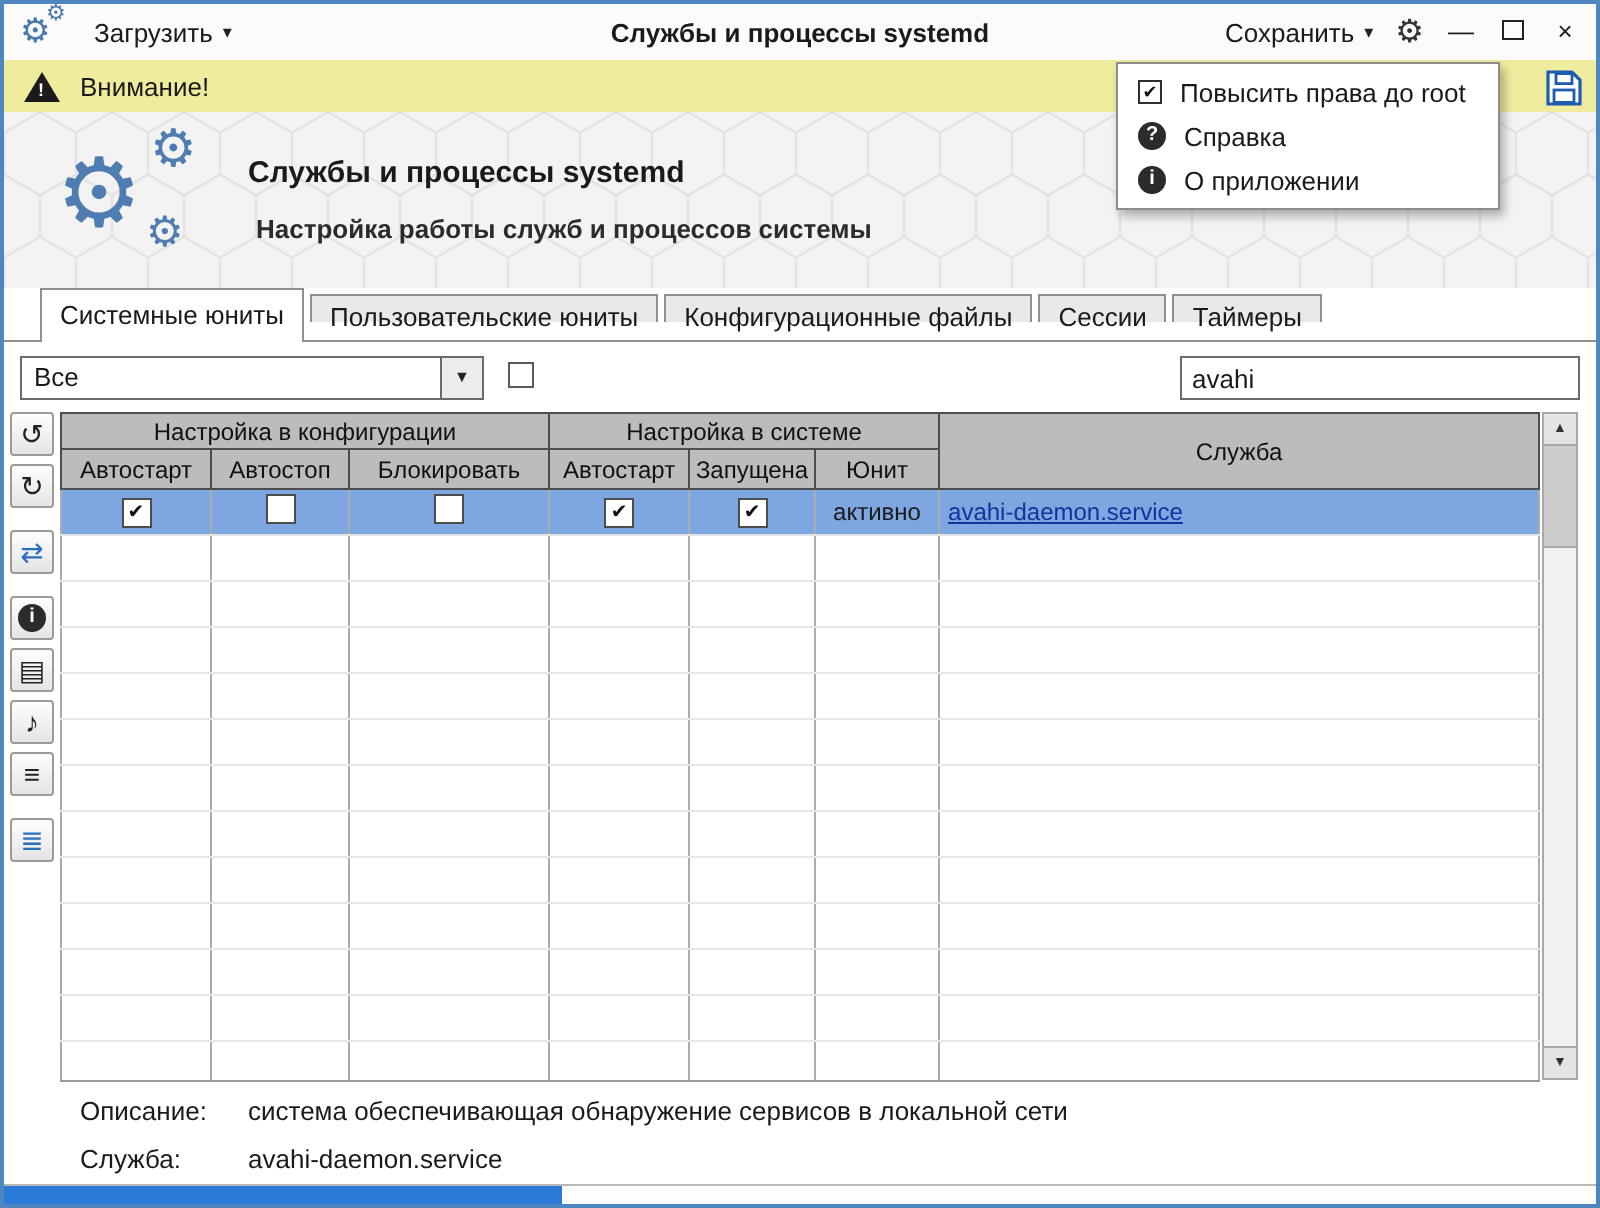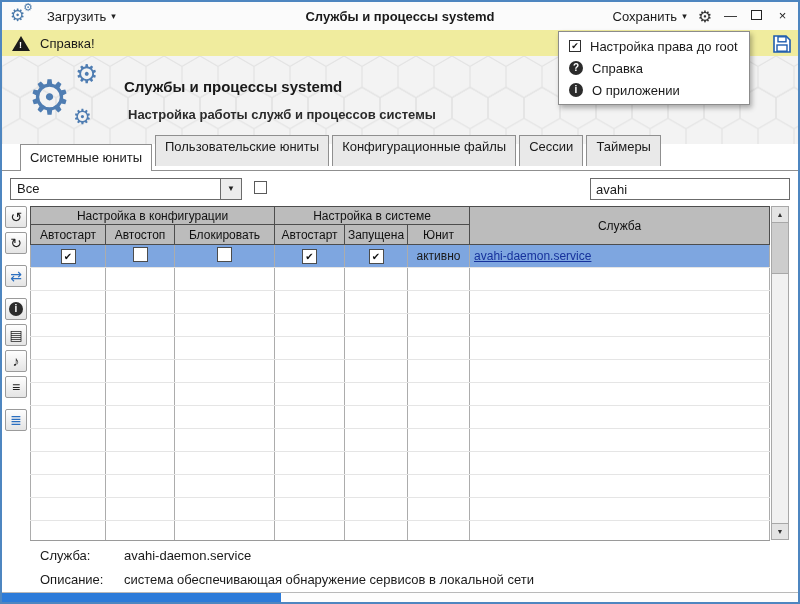--- a/index.html
+++ b/index.html
@@ -35,22 +35,22 @@
   .hero-gears{position:absolute;left:26px;top:6px;width:100px;height:80px;color:#4f7db2;}
   .hg1{position:absolute;left:0;top:10px;font-size:48px;line-height:52px;}
   .hg2{position:absolute;left:47px;top:-2px;font-size:26px;line-height:28px;}
   .hg3{position:absolute;left:45px;top:44px;font-size:21px;line-height:22px;}
   .hero-text{position:absolute;left:122px;top:22px;}
   .hero-title{font-size:15px;font-weight:bold;margin:0 0 12px 0;}
   .hero-sub{font-size:13px;font-weight:bold;color:#2b2b2b;margin:4px;}
 
   
   .tabsrow{position:absolute;top:142px;left:0;right:0;height:27px;display:flex;align-items:flex-end;padding-left:18px;z-index:2;}
-  .tab{box-sizing:border-box;border:1px solid #8f8f8f;border-bottom:none;background:#e9e9e9;height:31px;line-height:21px;
-    padding:0 9px;font-size:13px;margin-right:3px;margin-bottom:5px;cursor:pointer;white-space:nowrap;}
+  .tab{box-sizing:border-box;border:1px solid #8f8f8f;border-bottom:none;background:#e9e9e9;height:14px;line-height:21px;
+    padding:0 9px;font-size:13px;margin-right:3px;margin-bottom:10px;cursor:pointer;white-space:nowrap;}
   .tab.active{background:#fff;height:27px;line-height:25px;margin-bottom:0;}
   .panel-line{position:absolute;top:168px;left:0;right:0;border-top:1px solid #8f8f8f;z-index:1;}
 
   
   .combo{position:absolute;top:176px;left:8px;width:232px;height:22px;border:1px solid #6b6b6b;background:#fff;box-sizing:border-box;cursor:pointer;}
   .combo-value{position:absolute;left:6px;top:0;line-height:20px;font-size:13px;}
   .combo-btn{position:absolute;right:0;top:0;width:20px;height:20px;border-left:1px solid #6b6b6b;background:#ececec;text-align:center;}
   .combo-arrow{font-size:8px;line-height:20px;color:#222;display:block;}
   .check-inline{position:absolute;top:179px;display:flex;align-items:center;gap:6px;font-size:13px;cursor:pointer;}
   .ci1{left:252px;}
@@ -134,21 +134,21 @@
       <span class="wc">—</span>
       <span class="wc"><span class="maxbox"></span></span>
       <span class="wc">×</span>
     </div>
   </div>
 
   <div class="warnbar">
     <span class="tri">
         <span>!</span>
       </span>
-    <span class="warn-text">Справка!</span>
+    <span class="warn-text">Внимание!</span>
   </div>
 
   <span class="save-fab">
     <svg width="22" height="22" viewBox="0 0 22 22">
       <path d="M3 3 h12 l4 4 v12 h-16 z" fill="#ffffff" stroke="#1e5caf" stroke-width="1.6"></path>
       <rect x="7" y="3.8" width="8" height="5" fill="none" stroke="#1e5caf" stroke-width="1.4"></rect>
       <rect x="6" y="12" width="10" height="6.2" fill="none" stroke="#1e5caf" stroke-width="1.4"></rect>
     </svg>
   </span>
 
@@ -356,37 +356,37 @@
   </div>
 
   <div class="vscroll">
     <div class="sbtn up">▲</div>
     <div class="sthumb"></div>
     <div class="sbtn down">▼</div>
   </div>
 
   <div class="details">
     <div class="drow">
+      <span class="dlabel">Описание:</span>
+      <span class="dvalue">система обеспечивающая обнаружение сервисов в локальной сети</span>
+    </div>
+    <div class="drow">
       <span class="dlabel">Служба:</span>
       <span class="dvalue">avahi-daemon.service</span>
-    </div>
-    <div class="drow">
-      <span class="dlabel">Описание:</span>
-      <span class="dvalue">система обеспечивающая обнаружение сервисов в локальной сети</span>
     </div>
   </div>
 
   <div class="progress">
     <div class="progress-fill" style="width: 35%;"></div>
   </div>
 
   <div class="menu">
     <div class="menu-item">
       <span class="mi-cb">✔</span>
-      <span>Настройка права до root</span>
+      <span>Повысить права до root</span>
     </div>
     <div class="menu-item">
       <span class="mi-circle">?</span>
       <span>Справка</span>
     </div>
     <div class="menu-item">
       <span class="mi-circle">i</span>
       <span>О приложении</span>
     </div>
   </div>

